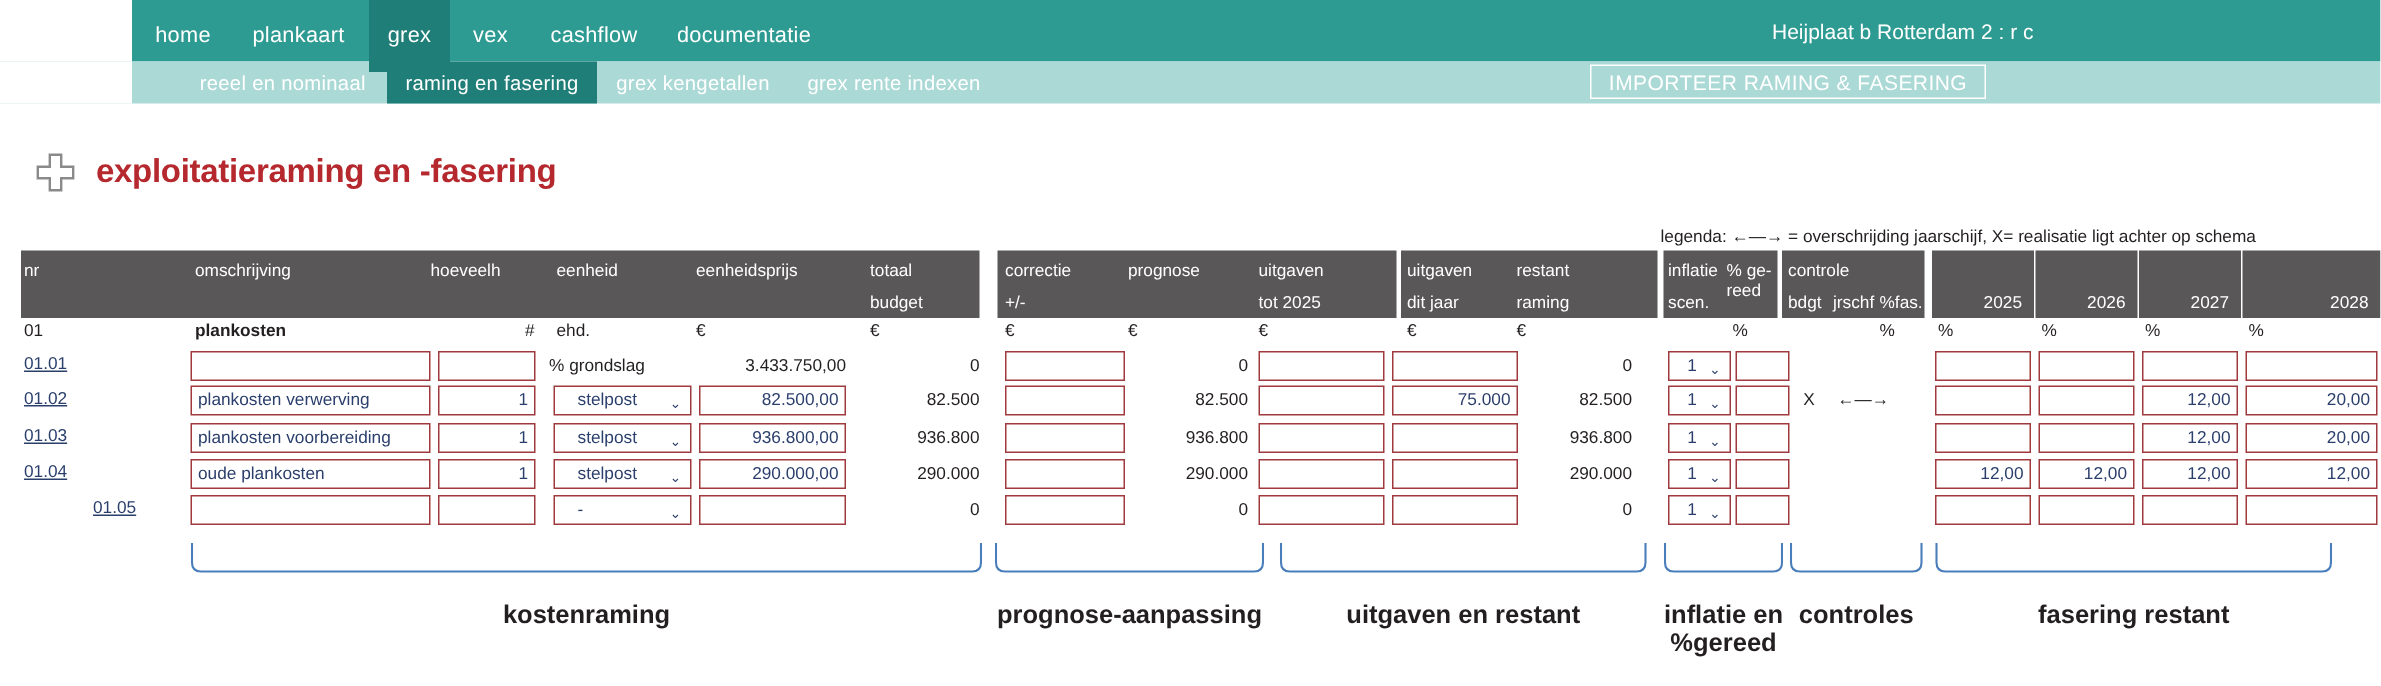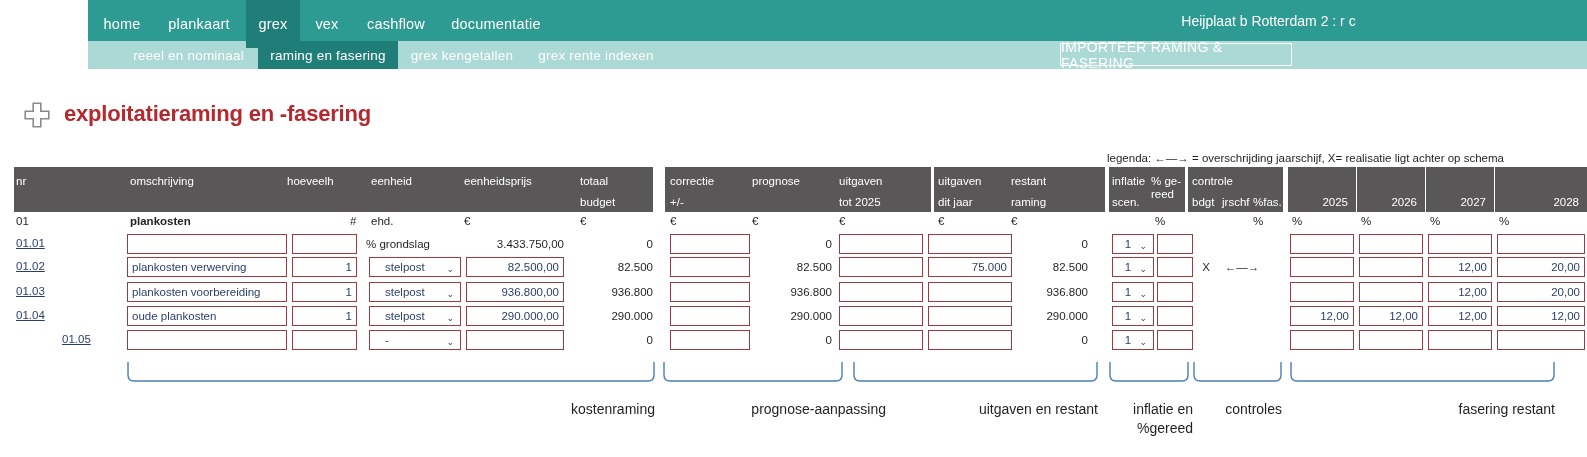--- a/index.html
+++ b/index.html
@@ -43,21 +43,21 @@
     cursor: pointer; white-space: nowrap; margin-left: 32px;
   }
   .nav2-item.active { background: #207e78; }
   .nav-project {
     position: absolute; top: 0; left: 950px; width: 637px; height: 41px;
     display: flex; align-items: center; justify-content: center;
     color: #ffffff; font-size: 14px;
   }
   .import-btn {
     position: absolute; top: 43px; left: 1060px;
-    width: 232px; height: 23px;
+    width: 264px; height: 23px;
     border: 1px solid #ffffff;
     color: #ffffff; font-size: 14px; letter-spacing: .3px;
     display: flex; align-items: center; justify-content: center;
     cursor: pointer; background: transparent;
   }
 
   
   .plus-icon {
     position: absolute; left: 24px; top: 102px; width: 26px; height: 26px;
   }
@@ -124,22 +124,22 @@
     text-align: right; line-height: 20px; white-space: nowrap;
   }
   .mark {
     position: absolute; font-size: 11.5px; color: #231f20;
     text-align: center; line-height: 20px;
   }
 
   
   .brkt { position: absolute; }
   .brkt-label {
-    position: absolute; text-align: right;
-    font-size: 14px; font-weight: normal; color: #231f20;
+    position: absolute; text-align: center;
+    font-size: 17px; font-weight: bold; color: #231f20;
     line-height: 19px;
   }
 </style>
 </head>
 <body>
 
 <div id="root">
 
   <div class="nav-primary"></div>
   <div class="nav-secondary"></div>

